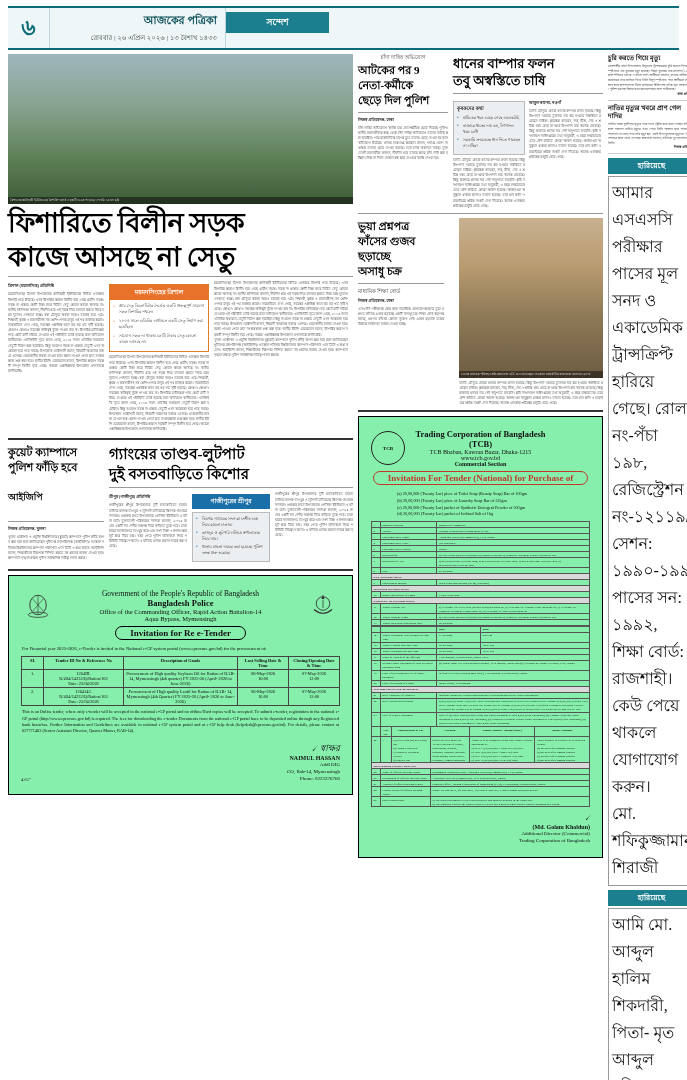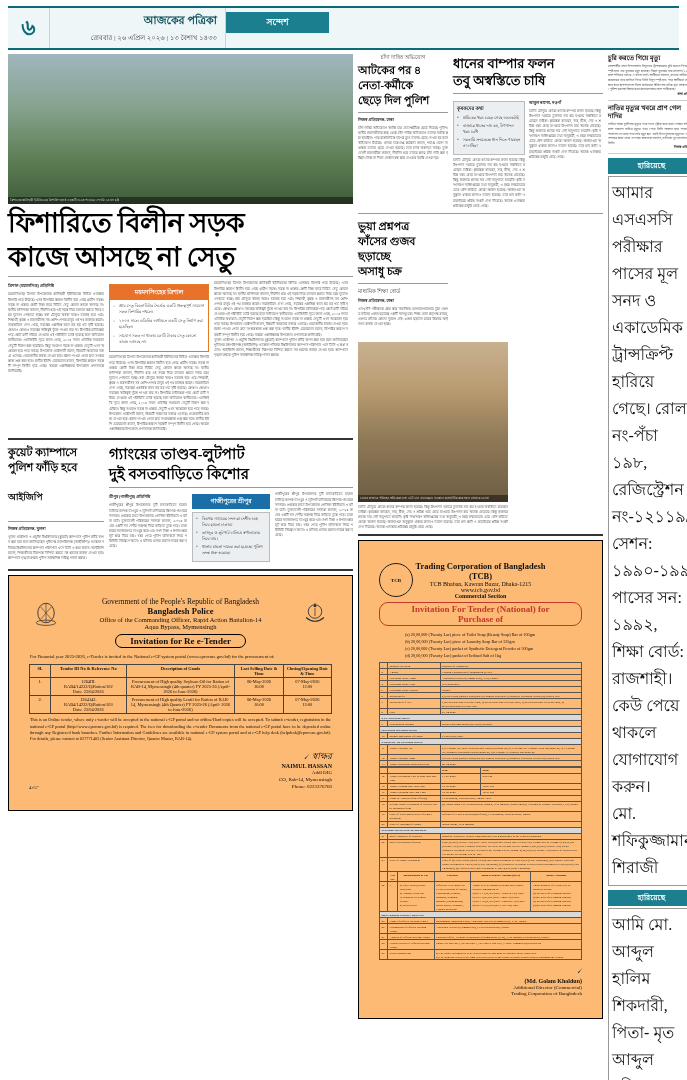--- a/index.html
+++ b/index.html
@@ -94,21 +94,21 @@
   .side-sec-h { background:#1c7f90; color:#fff; text-align:center; font-size:7.5px;
     font-weight:bold; padding:2px 0; margin:4px 0 2px; }
   .side-item { border-bottom:1px solid #ccc; padding-bottom:3px; margin-bottom:3px; }
   .side-item .sh { font-size:6.5px; font-weight:bold; line-height:1.25; color:#000; }
   .side-item .sb { font-size:3.1px; line-height:1.5; color:#333; text-align:justify;
     word-break:break-all; margin-top:2px; }
   .side-item .sf { font-size:3.2px; font-weight:bold; text-align:right; color:#111; }
   .side-box { border:1px solid #999; padding:3px; margin-bottom:4px; }
 
   
-  .tender { border:1.2px solid #000; background:#fdba74; padding:20px; }
+  .tender { border:1.2px solid #000; background:#86efac; padding:12px; }
   .t-center { text-align:center; }
   .t-gov { font-size:7.5px; }
   .t-org { font-size:8.5px; font-weight:bold; }
   .t-sub { font-size:6px; }
   .t-line { font-size:6.5px; }
   .pill {
     display:inline-block; border:1.2px solid #000; border-radius:9px;
     padding:1px 14px; font-size:9px; font-weight:bold; margin:3px 0;
   }
   .pill.red { color:#c0392b; border-color:#c0392b; }
@@ -302,21 +302,21 @@
           </div>
         </div>
       </div>
     </div>
 
     <div class="col-mid">
 
       <div style="display:flex; gap:5px;">
         <div style="width:90px;">
           <div class="kicker">চাঁদা দাবির অভিযোগ</div>
-          <h2 class="head-m">আটকের পর ৪</h2>
+          <h2 class="head-m">আটকের পর 9</h2>
           <h2 class="head-m">নেতা-কর্মীকে</h2>
           <h2 class="head-m">ছেড়ে দিল পুলিশ</h2>
           <hr class="hr">
           <div class="byline">নিজস্ব প্রতিবেদক, ঢাকা</div>
           <div class="txt">চাঁদা দাবির অভিযোগে আটক চার নেতা-কর্মীকে ছেড়ে দিয়েছে পুলিশ। স্থানীয় ব্যবসায়ীদের কাছ থেকে চাঁদা দাবির অভিযোগে তাদের আটক করা হয়েছিল। পরে রাজনৈতিক চাপের মুখে তাদের ছেড়ে দেওয়া হয় বলে অভিযোগ উঠেছে। থানার ভারপ্রাপ্ত কর্মকর্তা বলেন, পর্যাপ্ত প্রমাণ না থাকায় তাদের ছেড়ে দেওয়া হয়েছে। তবে তদন্ত অব্যাহত আছে। ভুক্তভোগী ব্যবসায়ীরা জানান, দীর্ঘদিন ধরে তাদের কাছে চাঁদা দাবি করা হচ্ছিল। টাকা না দিলে দোকান বন্ধ করে দেওয়ার হুমকি দেওয়া হয়।</div>
         </div>
         <div style="width:150px;">
           <h2 class="head-l" style="font-size:13px">ধানের বাম্পার ফলন</h2>
           <h2 class="head-l" style="font-size:13px">তবু অস্বস্তিতে চাষি</h2>
           <hr class="hr">
@@ -335,21 +335,21 @@
             <div style="width:72px;">
               <div class="byline">আবুল কাশেম, নওগাঁ</div>
               <div class="txt">চলতি মৌসুমে বোরো ধানের বাম্পার ফলন হয়েছে। কিন্তু উৎপাদন খরচের তুলনায় দাম কম হওয়ায় অস্বস্তিতে রয়েছেন চাষিরা। কৃষকেরা বলছেন, সার, বীজ, সেচ ও শ্রমিক খরচ বেড়ে যাওয়ায় উৎপাদন ব্যয় অনেক বেড়েছে। কিন্তু বাজারে ধানের দাম সেই অনুপাতে বাড়েনি। কৃষি সম্প্রসারণ অধিদপ্তরের তথ্য অনুযায়ী, এ বছর লক্ষ্যমাত্রার চেয়ে বেশি জমিতে বোরো আবাদ হয়েছে। আবহাওয়া অনুকূলে থাকায় ফলনও ভালো হয়েছে। তবে ধান কাটা ও মাড়াইয়ের শ্রমিক সংকট দেখা দিয়েছে। অনেক এলাকায় শ্রমিকের মজুরি বেড়ে গেছে।</div>
             </div>
           </div>
         </div>
       </div>
 
       <hr class="hr">
 
-      <div style="display:flex; gap:15px;flex-direction:column;">
+      <div style="display:flex; gap:15px;">
         <div style="width:90px;">
           <h2 class="head-m">ভুয়া প্রশ্নপত্র</h2>
           <h2 class="head-m">ফাঁসের গুজব</h2>
           <h2 class="head-m">ছড়াচ্ছে</h2>
           <h2 class="head-m">অসাধু চক্র</h2>
           <hr class="hr">
           <div class="kicker" style="text-align:left">মাধ্যমিক শিক্ষা বোর্ড</div>
           <div class="byline">নিজস্ব প্রতিবেদক, ঢাকা</div>
           <div class="txt">এসএসসি পরীক্ষাকে কেন্দ্র করে সামাজিক যোগাযোগমাধ্যমে ভুয়া প্রশ্নপত্র ফাঁসের গুজব ছড়াচ্ছে একটি অসাধু চক্র। শিক্ষা বোর্ড কর্তৃপক্ষ বলছে, প্রশ্নপত্র ফাঁসের কোনো সুযোগ নেই। গুজব ছড়ানো চক্রের বিরুদ্ধে আইনগত ব্যবস্থা নেওয়া হচ্ছে।</div>
         </div>

